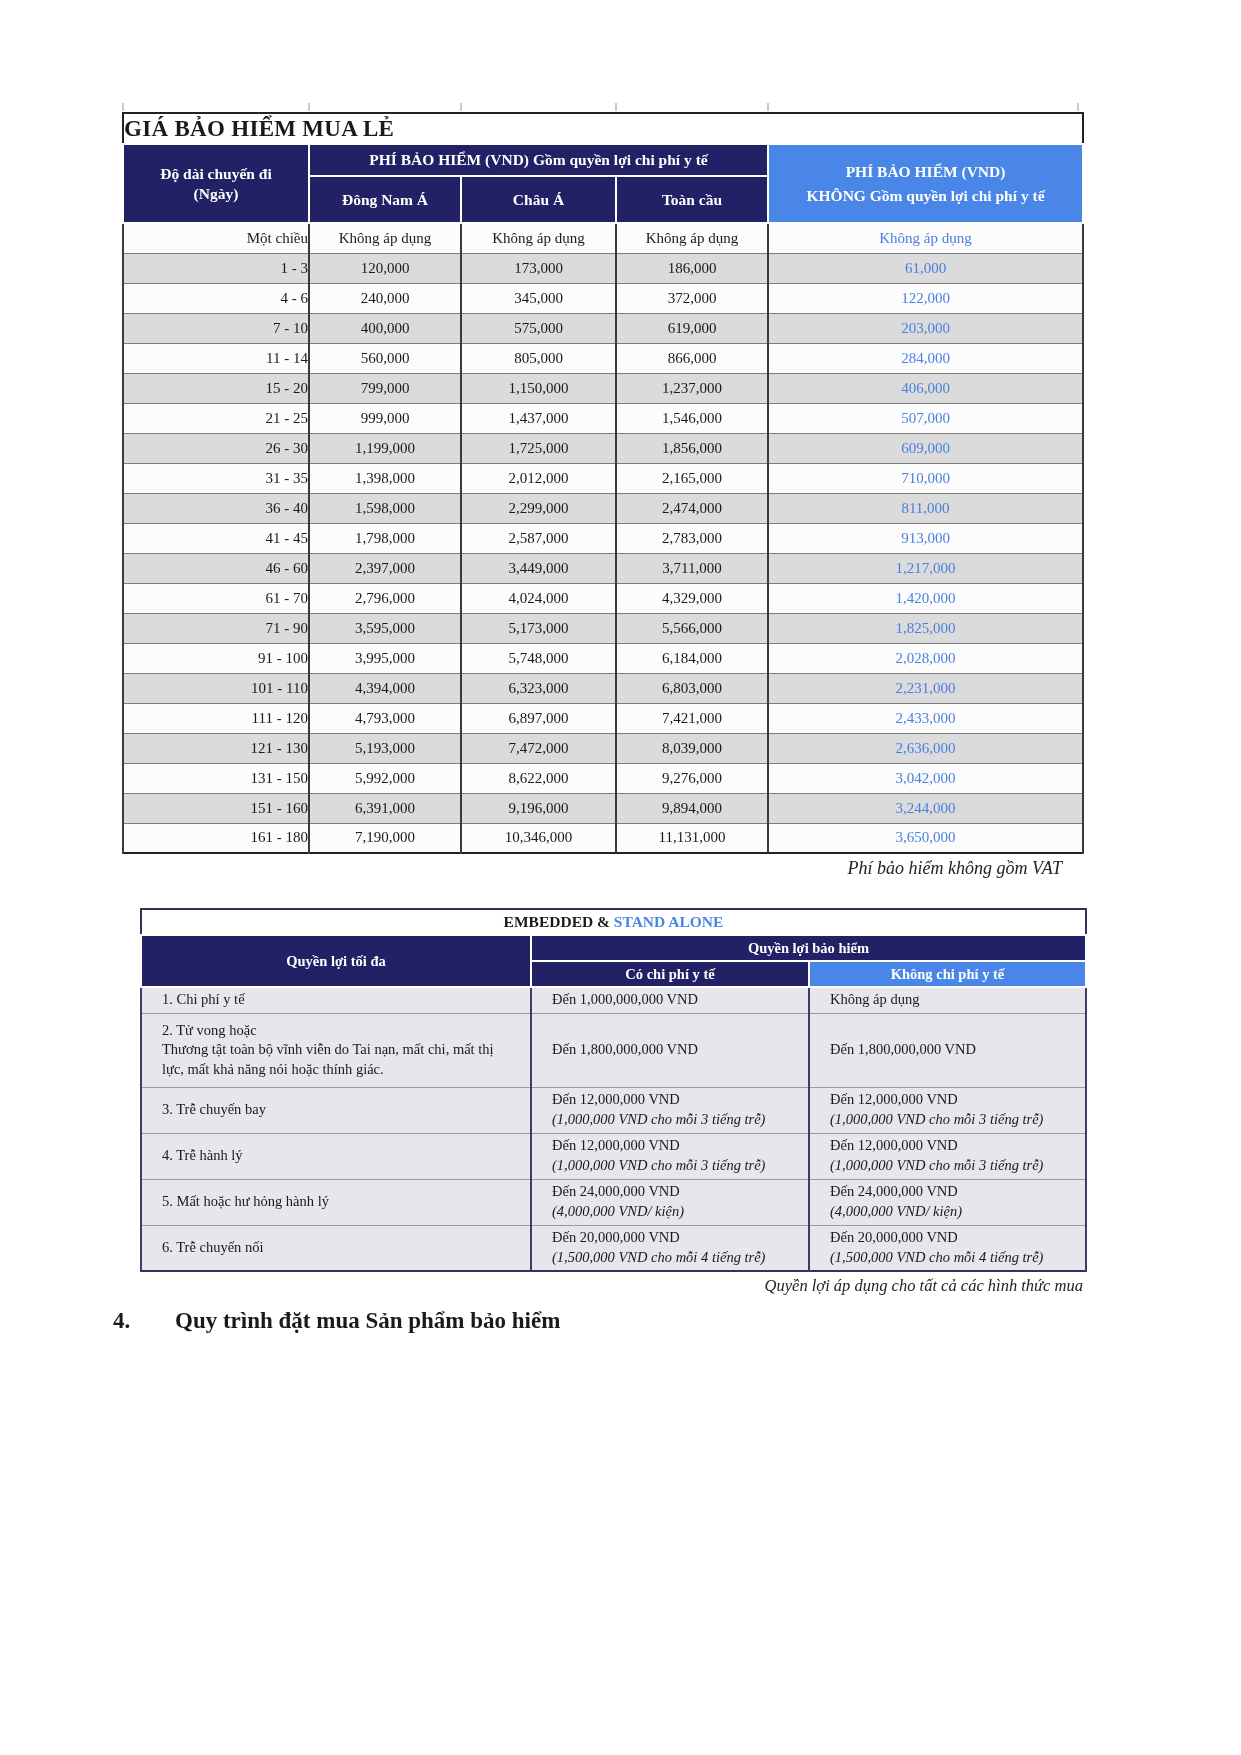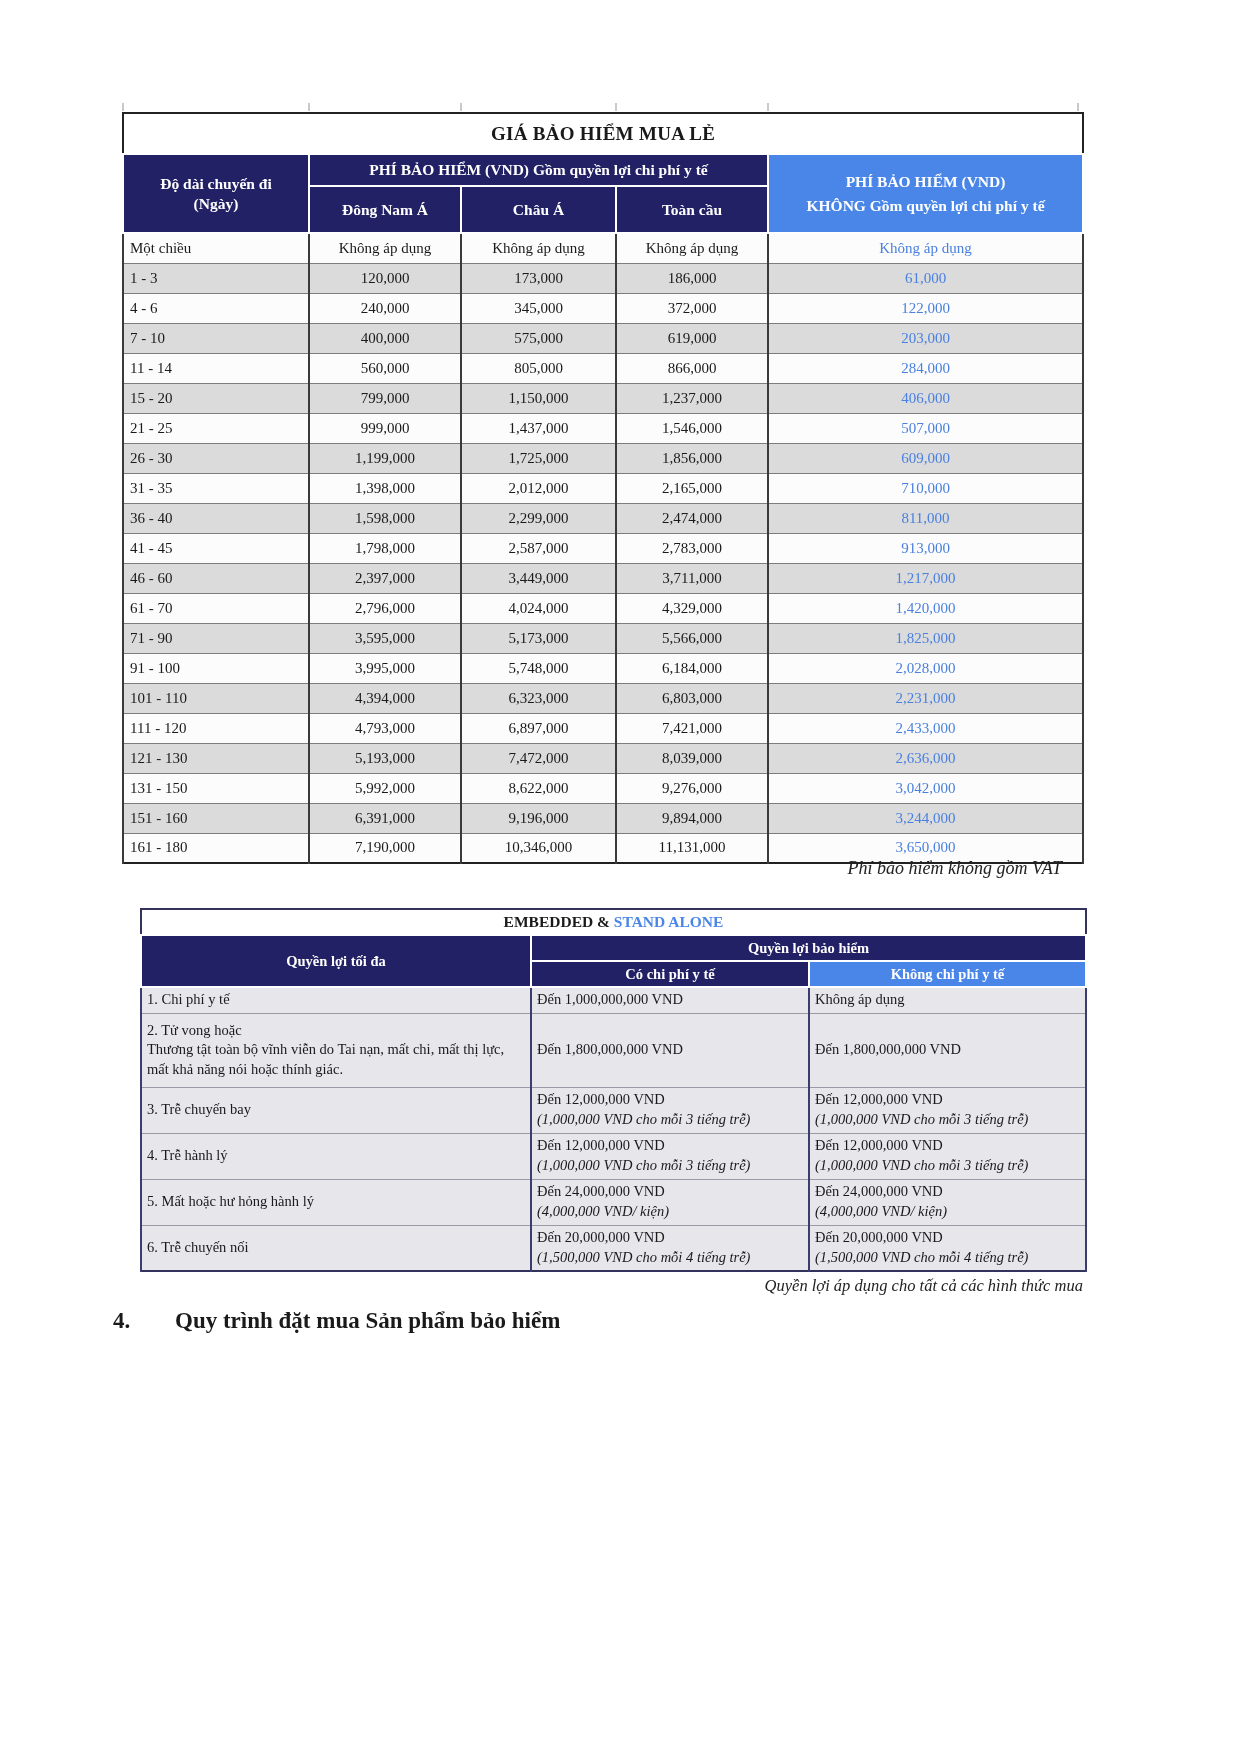--- a/index.html
+++ b/index.html
@@ -10,38 +10,38 @@
   }
   .page { position:absolute; left:0; top:0; width:1241px; height:1755px; }
 
   
   .ticks { position:absolute; left:122px; top:103px; width:958px; height:9px; }
   .ticks i { position:absolute; top:0; width:2px; height:8px; background:#c9c9c9; }
 
   
   table { border-collapse:collapse; table-layout:fixed; }
   .t1 { position:absolute; left:122px; top:112px; width:960px; border:2px solid #222; background:#fff; }
-  .t1 .ttl { height:41px; text-align:center; font-weight:bold; font-size:19px; letter-spacing:.3px; background:#fff; }
+  .t1 .ttl { height:31px; font-weight:bold; font-size:23px; letter-spacing:.3px; background:#fff; }
   .navy {
     background:#232165; color:#fff; font-weight:bold; text-align:center;
     font-size:15.5px; border:2px solid #fff; line-height:1.25; white-space:pre-line;
   }
   .lblue {
     background:#4a86e8; color:#fff; font-weight:bold; text-align:center;
     font-size:15.5px; border:2px solid #fff; line-height:1.5; white-space:pre-line;
   }
   .t1 thead tr.h1 { height:32px; }
   .t1 thead tr.h2 { height:47px; }
   .t1 tbody td {
     border-top:1px solid #7d7d7d; border-bottom:1px solid #7d7d7d;
     border-left:2px solid #3a3a3a; border-right:2px solid #3a3a3a;
     font-size:15px; height:30px; background:#fcfcfc;
   }
   .t1 tbody tr.shade td { background:#dbdbdb; }
-  .cl { text-align:left; padding-left:6px; }
+  .cl { text-align:right; padding-left:6px; }
   .cc { text-align:center; }
   .blue { color:#4a80e0; }
 
   .note1 {
     position:absolute; left:104px; top:858px; width:958px; text-align:right;
     font-style:italic; font-size:18px; color:#222;
   }
 
   
   .t2 { position:absolute; left:140px; top:908px; width:945px; border:2px solid #32325a; background:#fff; }
@@ -53,21 +53,21 @@
   }
   .t2 .lblue2 {
     background:#4a86e8; color:#fff; font-weight:bold; text-align:center;
     font-size:14.5px; border:2px solid #fff;
   }
   .t2 thead tr.g1, .t2 thead tr.g2 { height:26px; }
   .t2 tbody td {
     background:#e6e6eb; font-size:14.5px; vertical-align:middle;
     border-top:1px solid #9a9aa6; border-bottom:1px solid #9a9aa6;
     border-left:2px solid #3c3c6e; border-right:2px solid #3c3c6e;
-    padding:2px 5px; line-height:1.35;
+    padding:2px 20px; line-height:1.35;
   }
   .t2 tbody tr:nth-child(1) { height:26px; }
   .t2 tbody tr:nth-child(2) { height:74px; }
   .t2 tbody tr:nth-child(n+3) { height:46px; }
   .t2 .bl { white-space:pre-line; }
   .t2 .sub { font-style:italic; }
 
   .note2 {
     position:absolute; left:140px; top:1276px; width:943px; text-align:right;
     font-style:italic; font-size:16.5px; color:#222;

